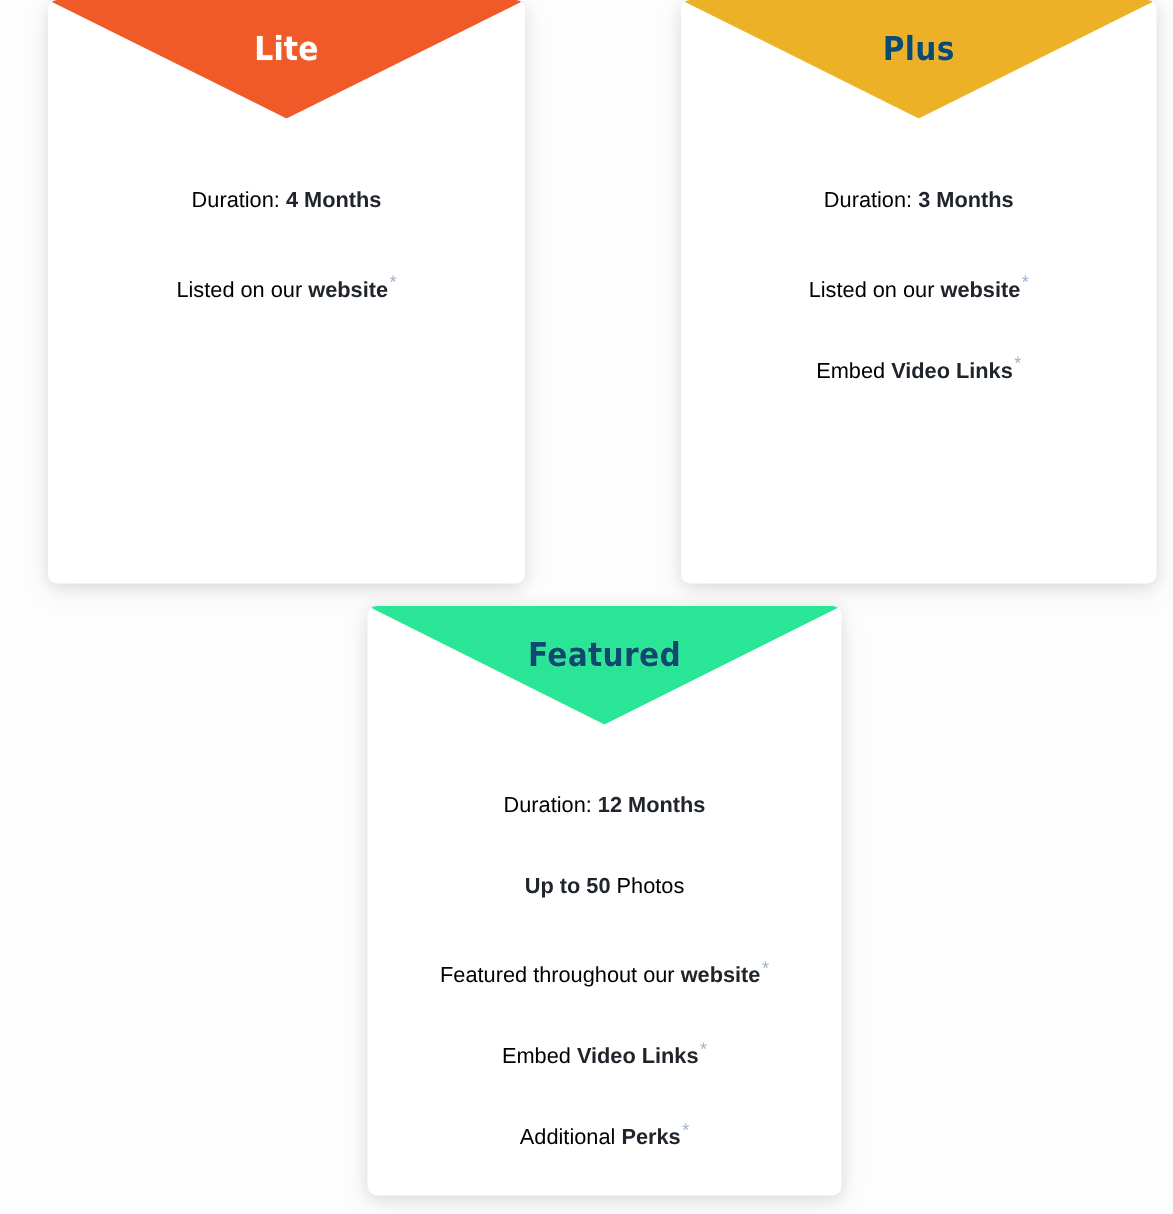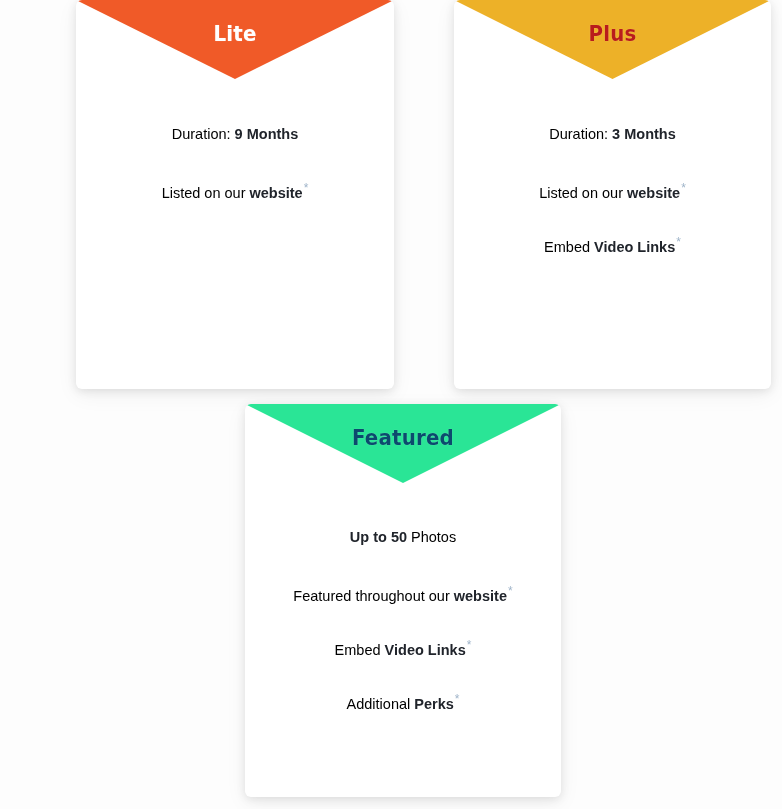--- a/index.html
+++ b/index.html
@@ -30,21 +30,20 @@
                 0 6px 22px rgba(0,0,0,0.055);
     overflow: hidden;
     box-sizing: border-box;
   }
 
   .plan-card.lite {
     left: 32px;
     top: 0px;
     width: 318px;
     height: 389px;
-    margin-left: 44px;
   }
   .plan-card.plus {
     left: 454px;
     top: 0px;
     width: 317px;
     height: 389px;
   }
   .plan-card.featured {
     left: 245px;
     top: 404px;
@@ -122,47 +121,48 @@
 <div class="pricing-board">
 
   <div class="plan-card lite">
     <div class="plan-banner">
       <svg class="tri" viewBox="0 0 100 100" preserveAspectRatio="none">
         <polygon points="0,0 100,0 50,100" fill="#F05A28"></polygon>
       </svg>
       <div class="plan-title" style="color: rgb(255, 255, 255);">Lite</div>
     </div>
     <div class="plan-features">
-        <div class="feature-row"><span class="txt">Duration: </span><span class="em">9 Months</span></div>
+        <div class="feature-row"><span class="txt">Duration: </span><span class="em">4 Months</span></div>
         <div class="feature-row"><span class="txt">Listed on our </span><span class="em">website</span><span class="ast" style="color: rgb(159, 180, 201);">*</span></div>
       </div>
   </div>
 
   <div class="plan-card plus">
     <div class="plan-banner">
       <svg class="tri" viewBox="0 0 100 100" preserveAspectRatio="none">
         <polygon points="0,0 100,0 50,100" fill="#EDB128"></polygon>
       </svg>
-      <div class="plan-title" style="color: #b91c1c;">Plus</div>
+      <div class="plan-title" style="color: #0c4a6e;">Plus</div>
     </div>
     <div class="plan-features">
         <div class="feature-row"><span class="txt">Duration: </span><span class="em">3 Months</span></div>
         <div class="feature-row"><span class="txt">Listed on our </span><span class="em">website</span><span class="ast" style="color: rgb(159, 180, 201);">*</span></div>
         <div class="feature-row"><span class="txt">Embed </span><span class="em">Video Links</span><span class="ast" style="color: rgb(159, 180, 201);">*</span></div>
       </div>
   </div>
 
   <div class="plan-card featured">
     <div class="plan-banner">
       <svg class="tri" viewBox="0 0 100 100" preserveAspectRatio="none">
         <polygon points="0,0 100,0 50,100" fill="#2AE596"></polygon>
       </svg>
       <div class="plan-title" style="color: #0c4a6e;">Featured</div>
     </div>
     <div class="plan-features">
+        <div class="feature-row"><span class="txt">Duration: </span><span class="em">12 Months</span></div>
         <div class="feature-row"><span class="em">Up to 50</span><span class="txt"> Photos</span></div>
         <div class="feature-row"><span class="txt">Featured throughout our </span><span class="em">website</span><span class="ast" style="color: rgb(159, 180, 201);">*</span></div>
         <div class="feature-row"><span class="txt">Embed </span><span class="em">Video Links</span><span class="ast" style="color: rgb(159, 180, 201);">*</span></div>
         <div class="feature-row"><span class="txt">Additional </span><span class="em">Perks</span><span class="ast" style="color: rgb(159, 180, 201);">*</span></div>
       </div>
   </div>
 
 </div>
 
 </body></html>

